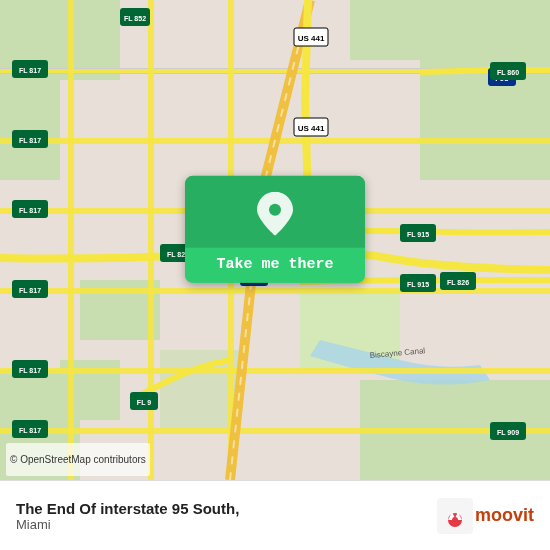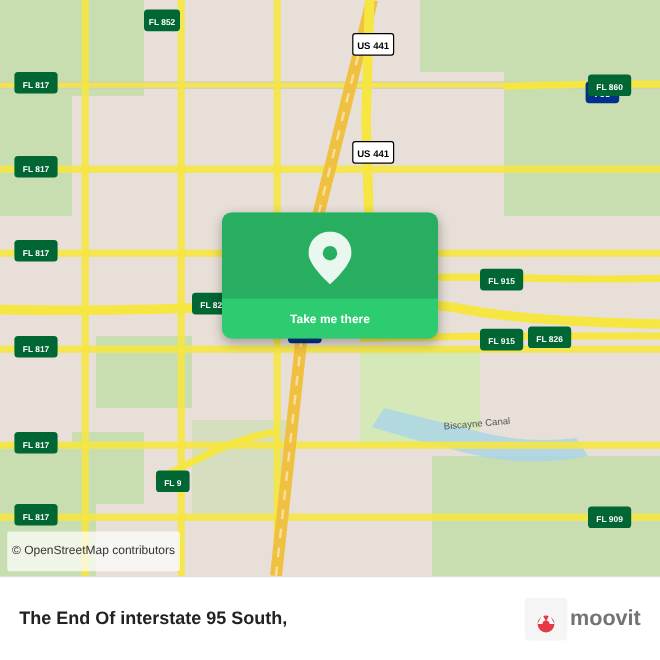--- a/index.html
+++ b/index.html
@@ -57,21 +57,21 @@
 
     .moovit-logo {
       display: flex;
       align-items: center;
       gap: 2px;
     }
 
     .moovit-text {
       font-size: 18px;
       font-weight: bold;
-      color: #737373;
+      color: #c2410c;
     }
 
     
     #take-me-there-btn {
       position: absolute;
       top: 50%;
       left: 50%;
       transform: translate(-50%, -60%);
       background: #2ecc71;
       border: none;
@@ -96,23 +96,24 @@
     }
 
     .btn-label-area {
       background: #2ecc71;
       width: 100%;
       padding: 8px 0 10px;
       text-align: center;
     }
 
     .btn-label-area span {
-      font-size: 10px;
+      font-size: 15px;
       font-weight: 600;
       color: #fff;
+      font-family: Liberation Mono, monospace;
     }
 
     
     .osm-attribution {
       position: absolute;
       bottom: 4px;
       left: 6px;
       font-size: 10px;
       color: #333;
       background: rgba(255,255,255,0.7);
@@ -243,20 +244,21 @@
   </button>
 
   <div class="osm-attribution">
     <span>© OpenStreetMap contributors</span>
   </div>
 </div>
 
 <div id="bottom-bar">
   <div class="location-info">
     <div class="location-title">The End Of interstate 95 South,</div>
+    <div class="location-subtitle">Miami</div>
   </div>
 
   <div class="moovit-logo">
 
     <svg width="36" height="36" viewBox="0 0 36 36" xmlns="http://www.w3.org/2000/svg">
       <rect width="36" height="36" rx="4" fill="#f5f5f5"></rect>
 
       <circle cx="18" cy="22" r="7" fill="#e63946"></circle>
       <polygon points="11,22 15,14 18,20 21,14 25,22" fill="#fff"></polygon>
       <circle cx="18" cy="22" r="3" fill="#e63946"></circle>

